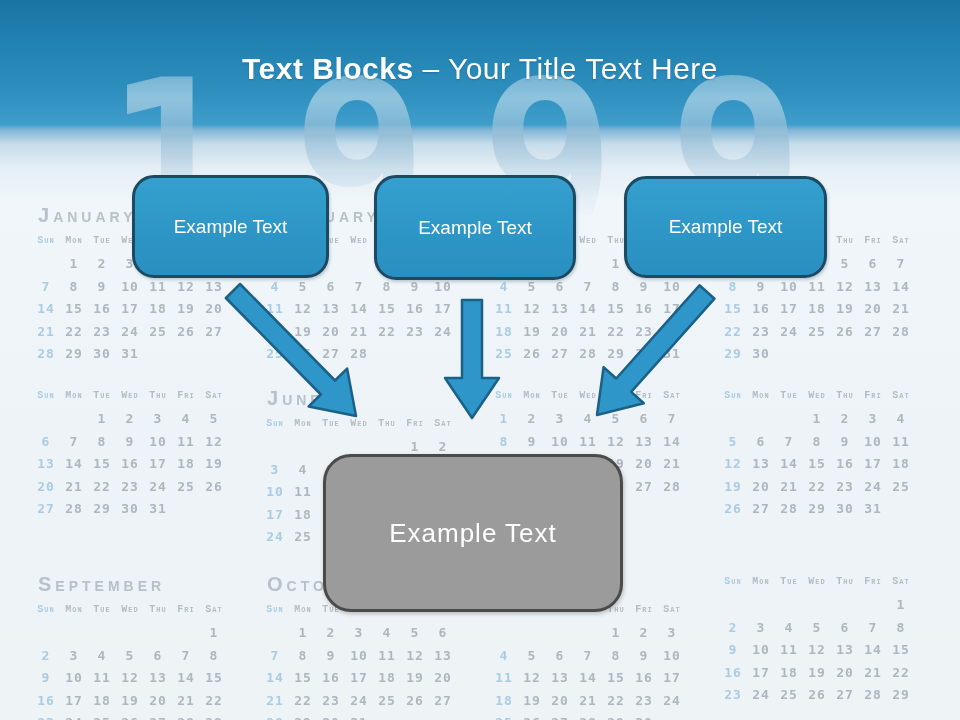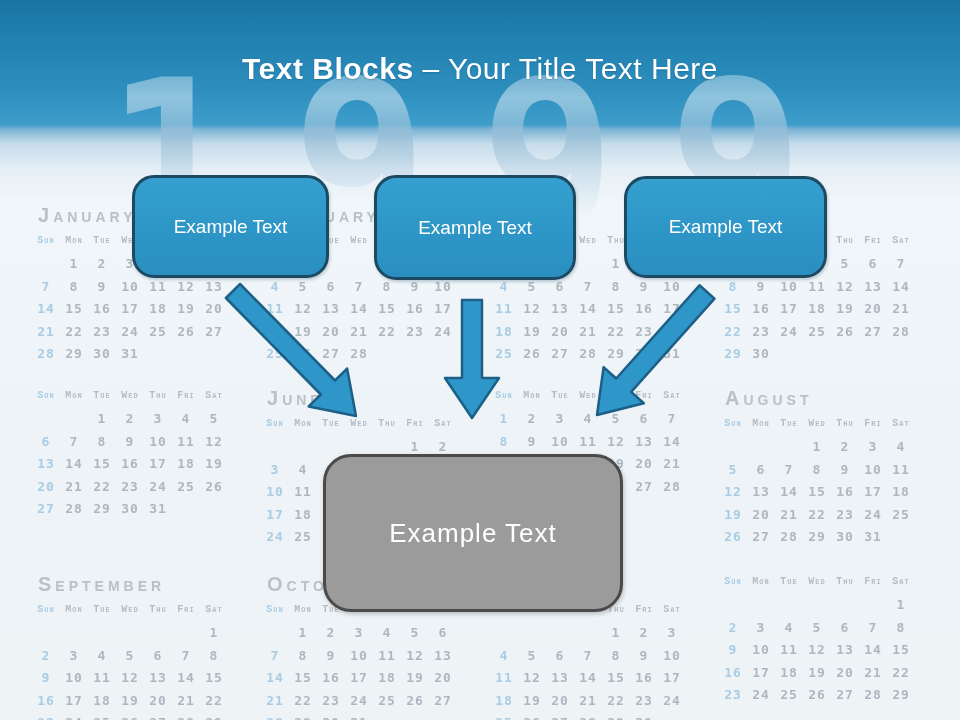--- a/index.html
+++ b/index.html
@@ -410,21 +410,20 @@
           <span class="day">25</span>
           <span class="day">26</span>
           <span class="day">27</span>
           <span class="day">28</span>
           <span class="day sun">29</span>
           <span class="day">30</span>
           <span class="day">31</span>
         </div>
       </div>
       <div class="month">
-        <div class="month-name">August</div>
         <div class="weekdays">
           <span class="wd sun">Sun</span>
           <span class="wd">Mon</span>
           <span class="wd">Tue</span>
           <span class="wd">Wed</span>
           <span class="wd">Thu</span>
           <span class="wd">Fri</span>
           <span class="wd">Sat</span>
         </div>
         <div class="days">

